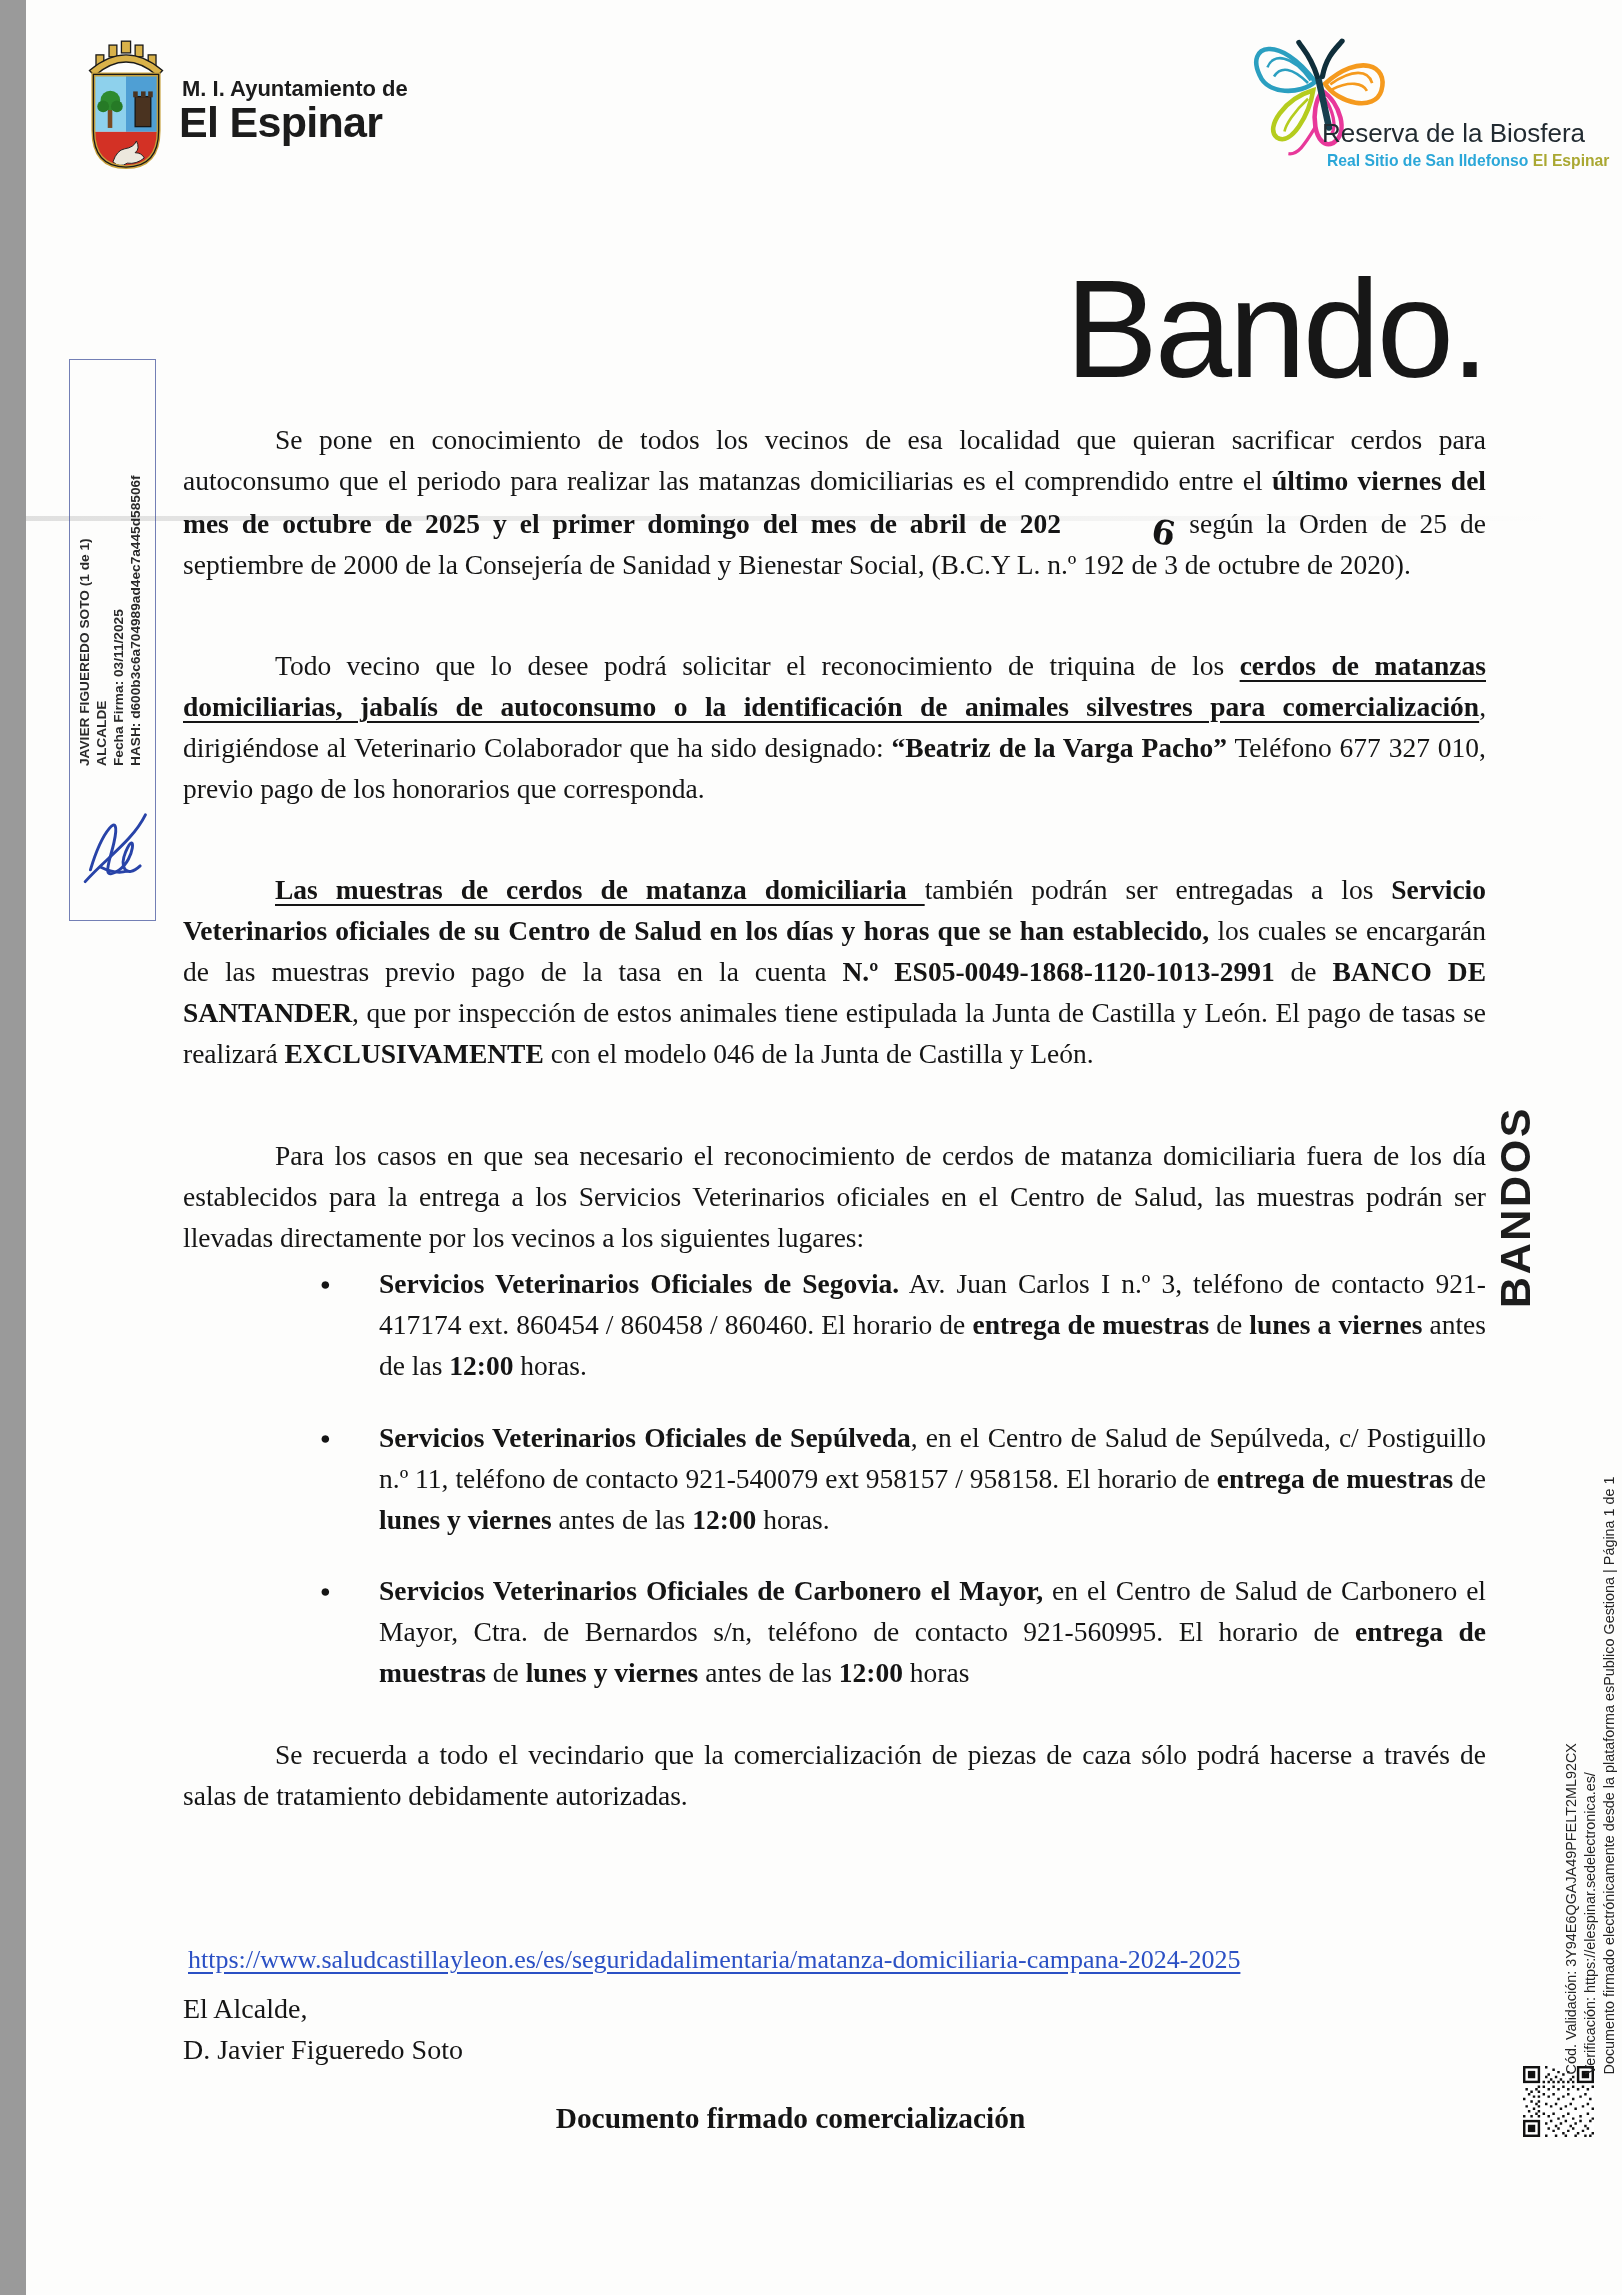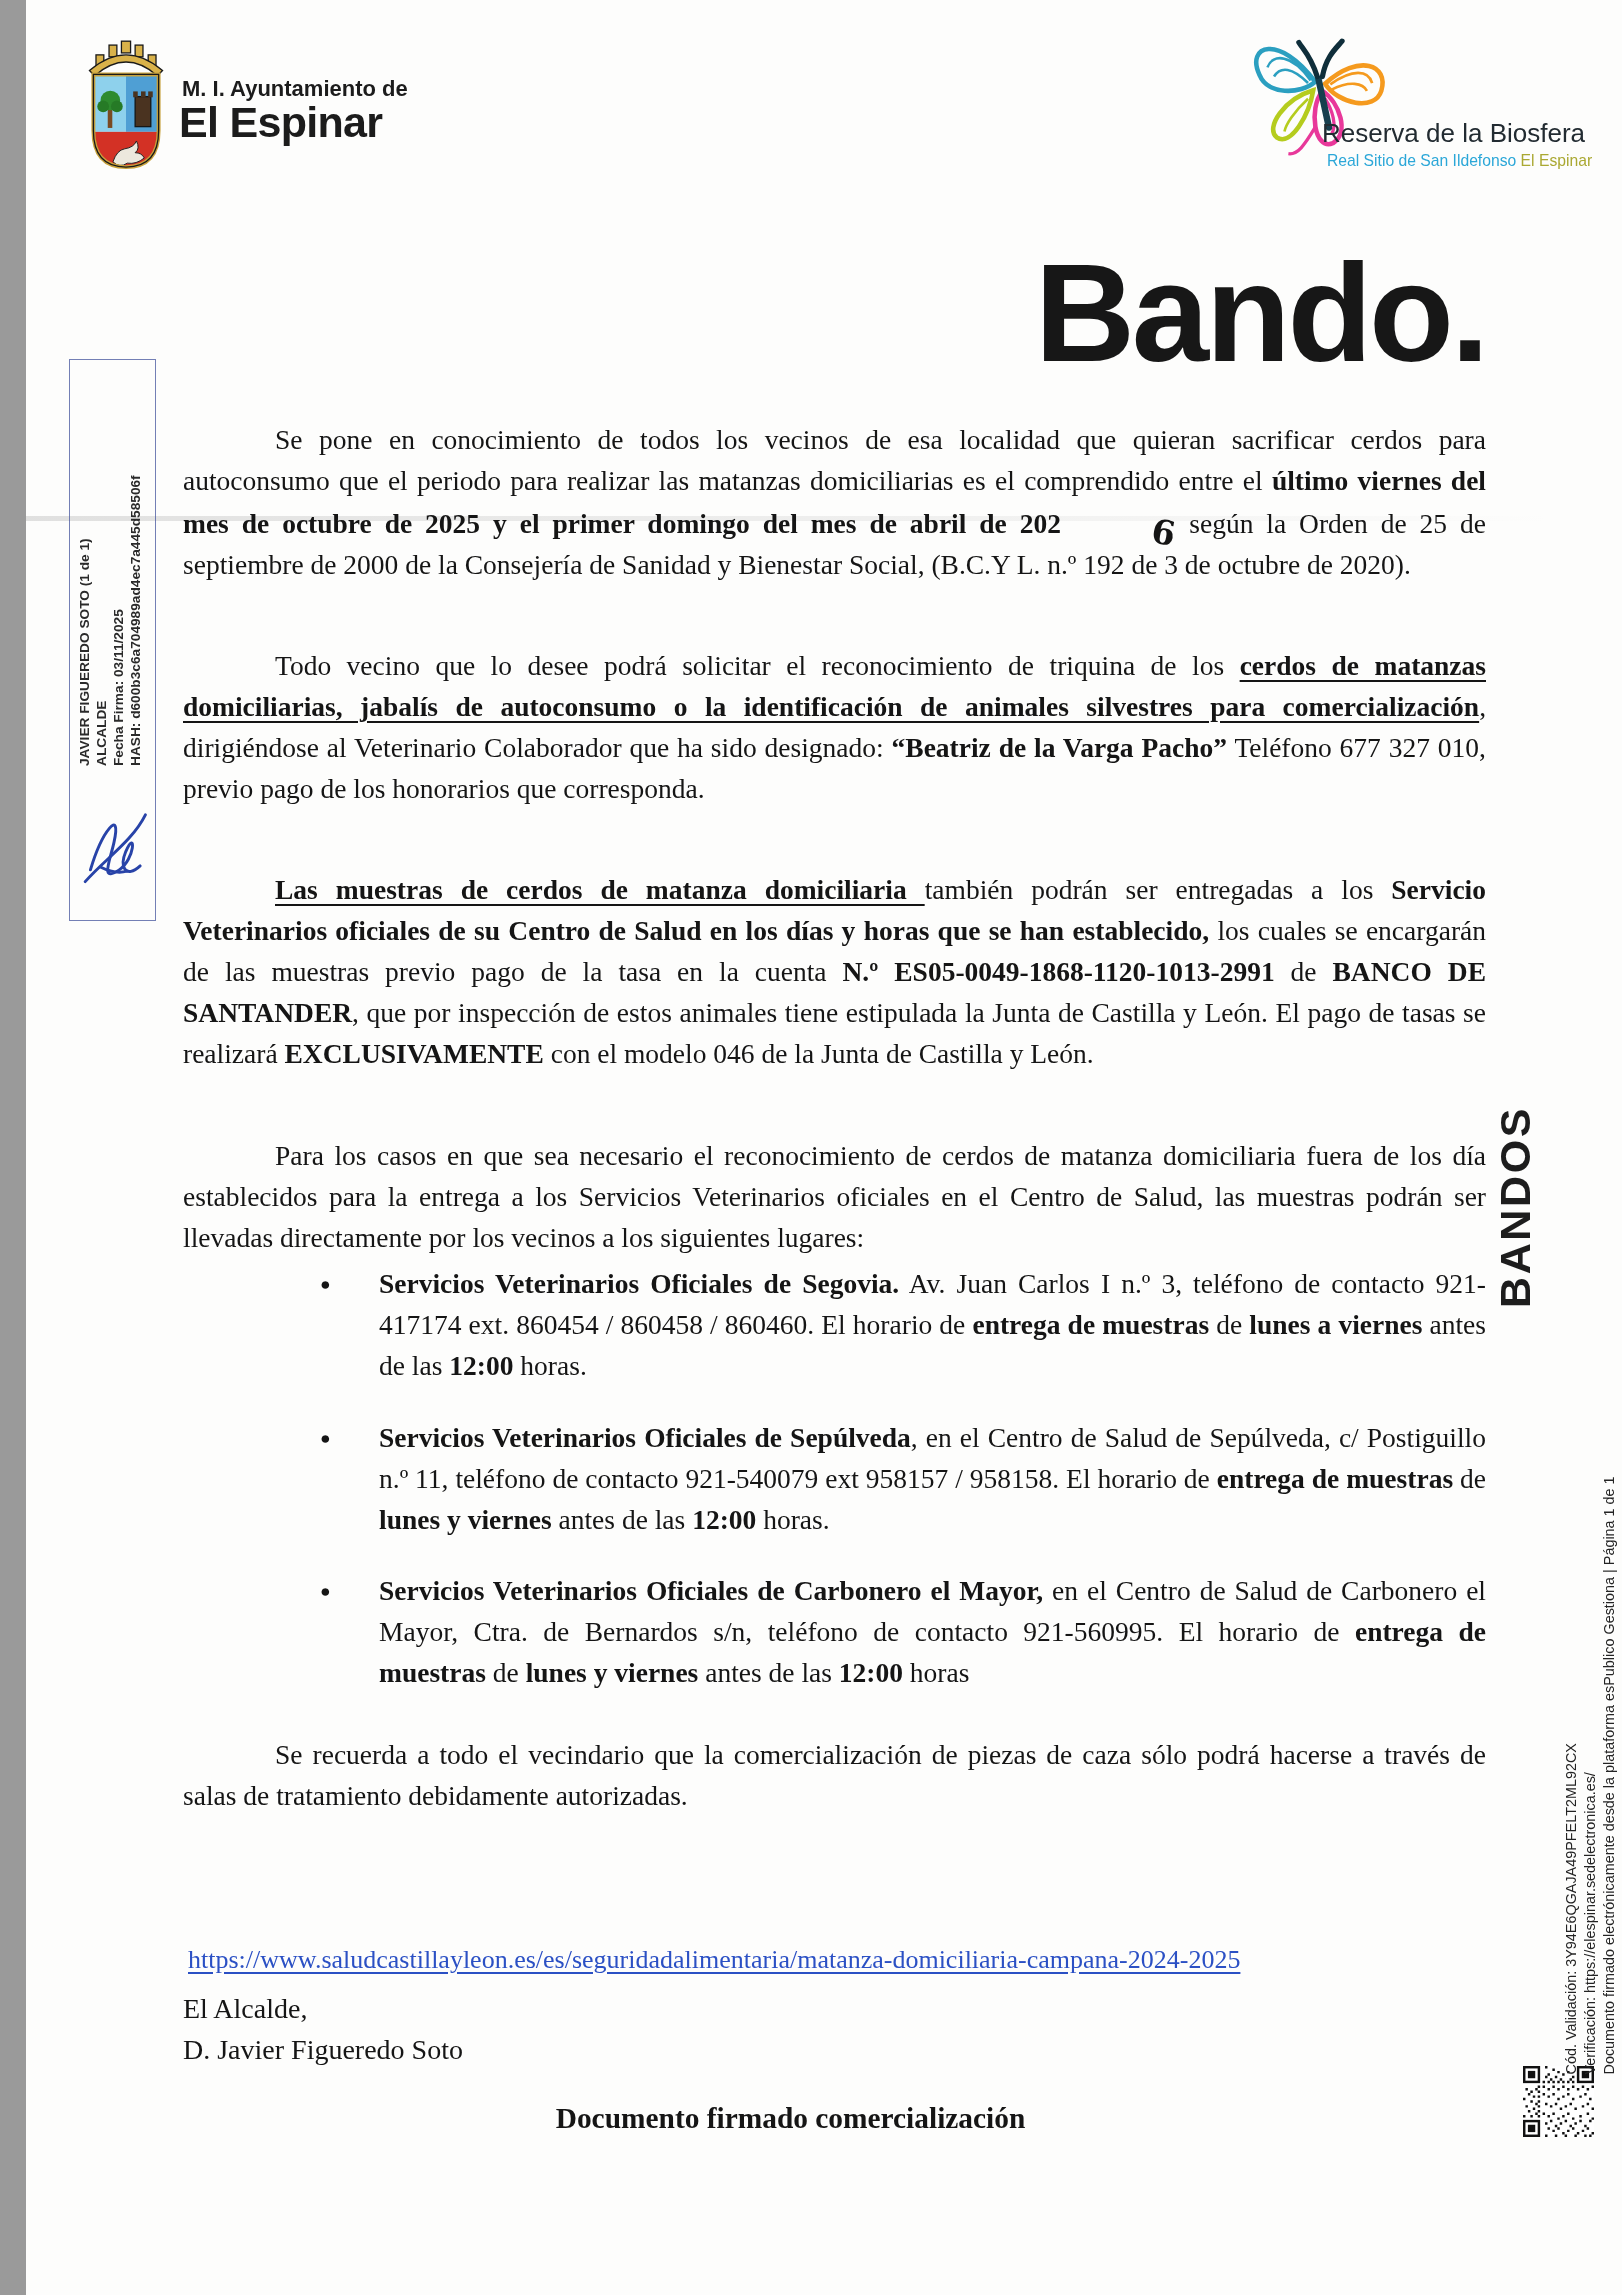--- a/index.html
+++ b/index.html
@@ -4,23 +4,23 @@
 <style>
   html,body{margin:0;padding:0;background:#9a9a9a;}
   .page{position:relative;width:1622px;height:2295px;background:#fdfdfc;overflow:hidden;
         font-family:"Liberation Serif",serif;color:#151515;margin-left:26px;}
   .abs{position:absolute;}
   .sans{font-family:"Liberation Sans",sans-serif;}
   
   .hdr-small{left:156px;top:76px;font-size:22px;font-weight:700;color:#1c1c1c;}
   .hdr-large{left:153px;top:98px;font-size:43px;font-weight:700;color:#1c1c1c;letter-spacing:-0.7px;}
   .bio-title{left:1296px;top:118px;font-size:26px;color:#222b31;}
-  .bio-sub{left:1301px;top:152px;font-size:15.7px;font-weight:400;}
+  .bio-sub{left:1301px;top:152px;font-size:15.7px;font-weight:700;}
   
-  .doc-title{right:162px;top:243px;font-size:139px;font-weight:700;line-height:1;
+  .doc-title{right:162px;top:259px;font-size:139px;font-weight:400;line-height:1;
              letter-spacing:-3.3px;color:#171717;font-family:"Liberation Sans",sans-serif;}
   
   .para{position:absolute;left:157px;width:1303px;font-size:27.5px;line-height:41px;
         text-align:justify;text-indent:92px;}
   .bullet{position:absolute;left:353px;width:1107px;font-size:27.5px;line-height:41px;text-align:justify;}
   .bullet::before{content:"\25CF";position:absolute;left:-59px;top:1.3px;font-size:17.7px;}
   .b{font-weight:700;}
   .u{text-decoration:underline;text-decoration-thickness:2.3px;text-underline-offset:4.6px;}
   .hand{display:inline-block;font-family:"DejaVu Serif",serif;font-weight:700;font-size:1.22em;
         transform:rotate(10deg) translateY(3.3px);}

